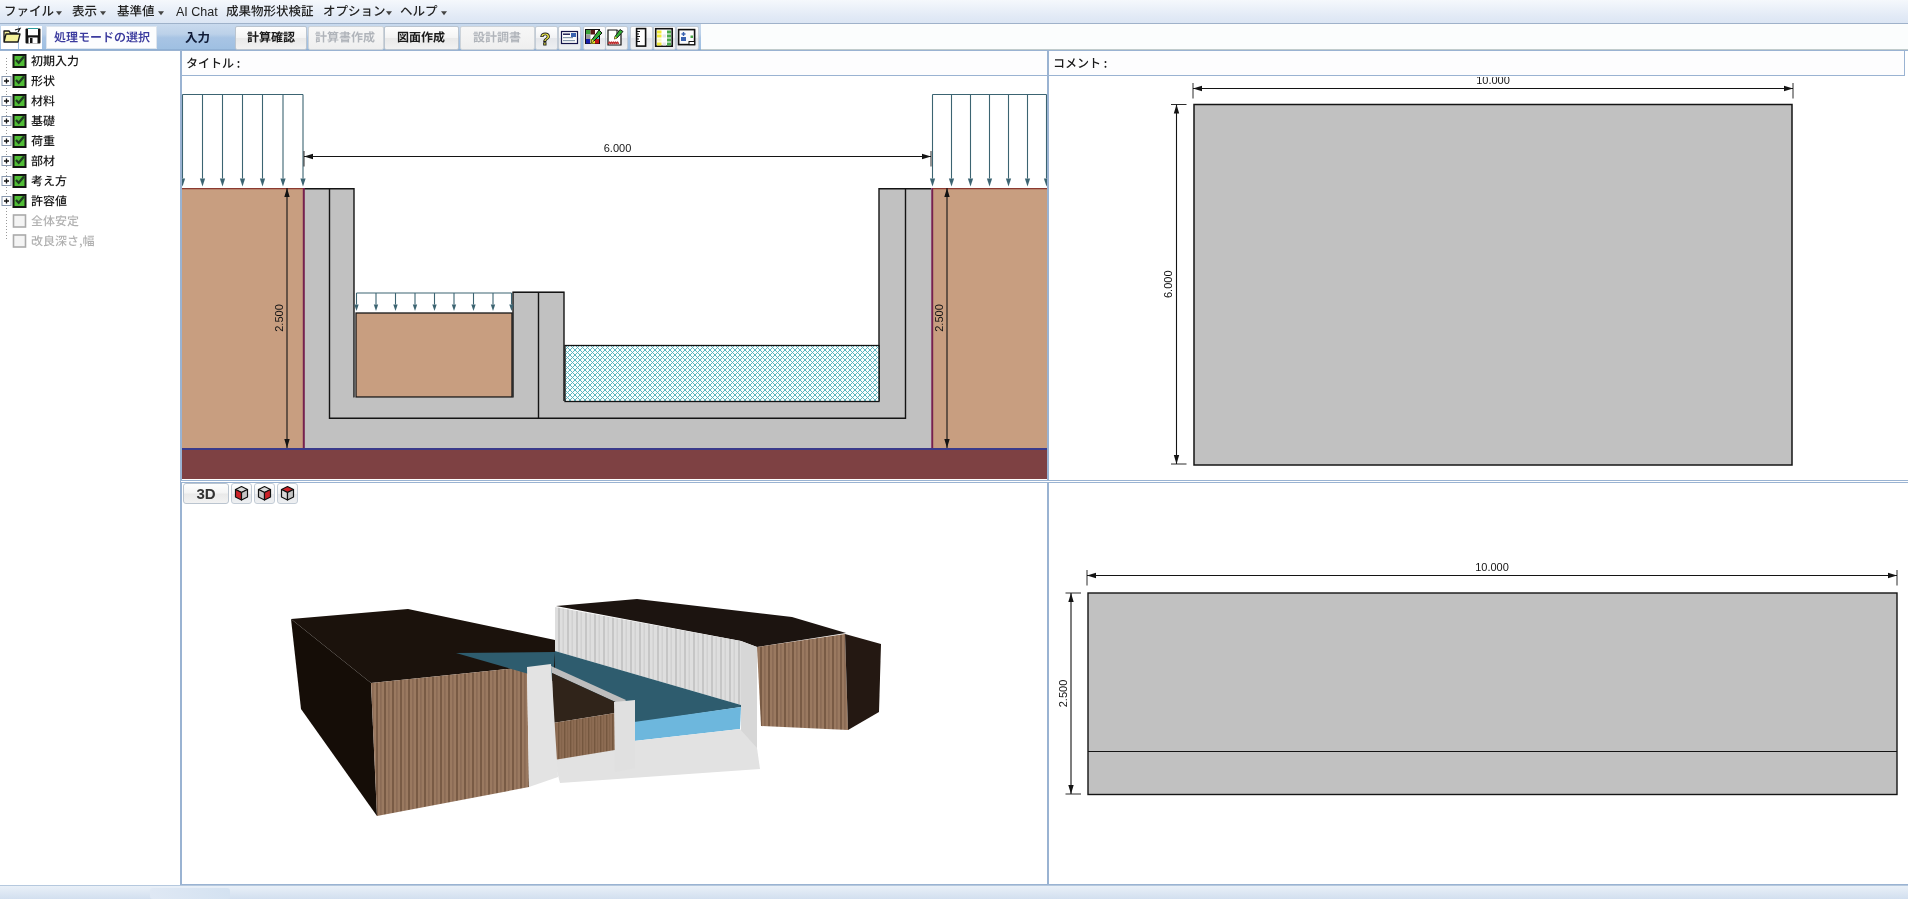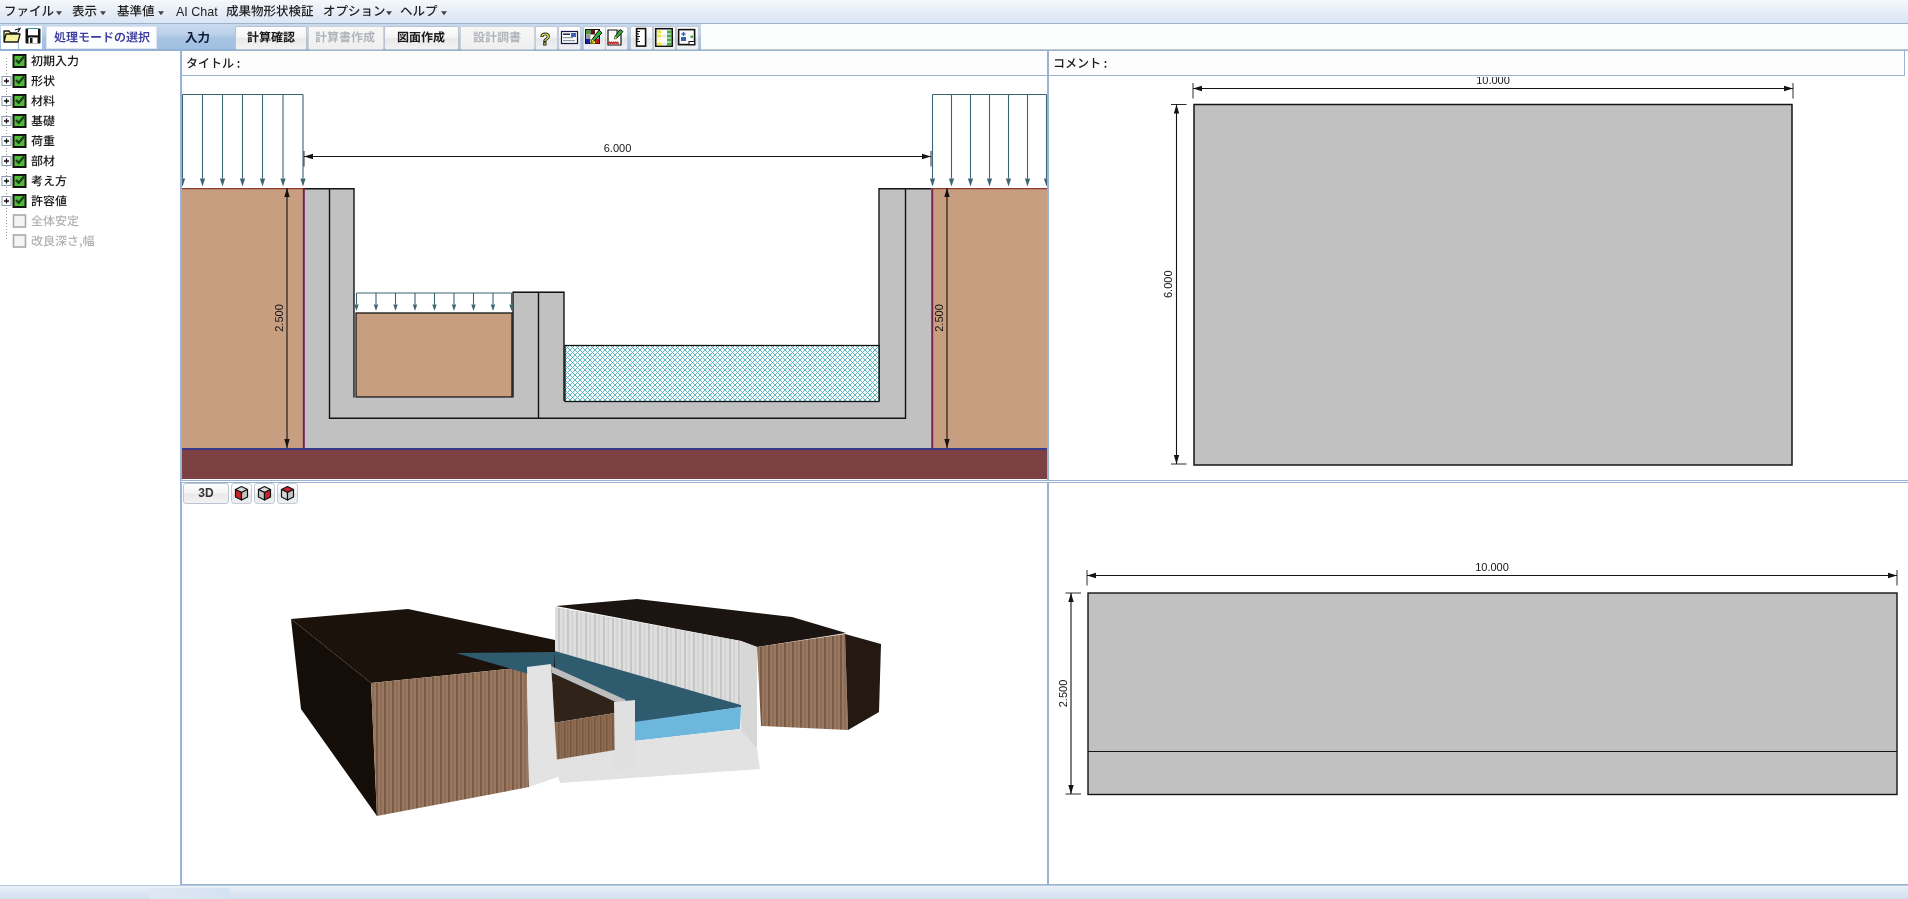--- a/index.html
+++ b/index.html
@@ -339,21 +339,21 @@
     <line x1="1176.5" y1="104.5" x2="1176.5" y2="464" stroke="#141414" stroke-width="1.1"></line>
     <path d="M1176.5,104.5 l-2.7,9 l5.4,0 z M1176.5,464 l-2.7,-9 l5.4,0 z" fill="#141414"></path>
     <line x1="1171.0" y1="104.5" x2="1186.5" y2="104.5" stroke="#141414" stroke-width="0.9"></line>
     <line x1="1171.0" y1="464" x2="1186.5" y2="464" stroke="#141414" stroke-width="0.9"></line>
     <g transform="translate(1172.0 284.25) rotate(-90)">
       <text font-size="11" fill="#141414" text-anchor="middle">6.000</text>
     </g>
   </svg>
 <div class="abs" style="left:181px;top:482px;width:867px;height:403px;background:#fff;border:1px solid #9ab3d2"></div>
 <div class="btn" style="left:183px;top:483px;width:46px;height:21px;border-radius:3px"></div>
-<div class="abs" style="left:183px;top:483px;width:46px;height:21px;font-size:12px;font-weight:600;color:#333;text-align:center;line-height:21px">3D</div>
+<div class="abs" style="left:183px;top:483px;width:46px;height:21px;font-size:15px;font-weight:600;color:#333;text-align:center;line-height:21px">3D</div>
 <div class="icobtn" style="left:231px;top:483px;width:21px;height:21px;border-radius:3px"></div>
 <svg class="abs" style="left:233px;top:485px" width="17" height="17" viewBox="0 0 17 17">
 <g stroke="#111" stroke-width="1.2" stroke-linejoin="round">
 <path d="M8.5,1.5 L14.5,4.5 L8.5,7.5 L2.5,4.5 Z" fill="#d8d8d8"></path>
 <path d="M2.5,4.5 L8.5,7.5 L8.5,15 L2.5,12 Z" fill="#cc2228"></path>
 <path d="M14.5,4.5 L8.5,7.5 L8.5,15 L14.5,12 Z" fill="#c4c4c4"></path>
 </g>
   </svg>
 <div class="icobtn" style="left:254px;top:483px;width:21px;height:21px;border-radius:3px"></div>
 <svg class="abs" style="left:256px;top:485px" width="17" height="17" viewBox="0 0 17 17">

